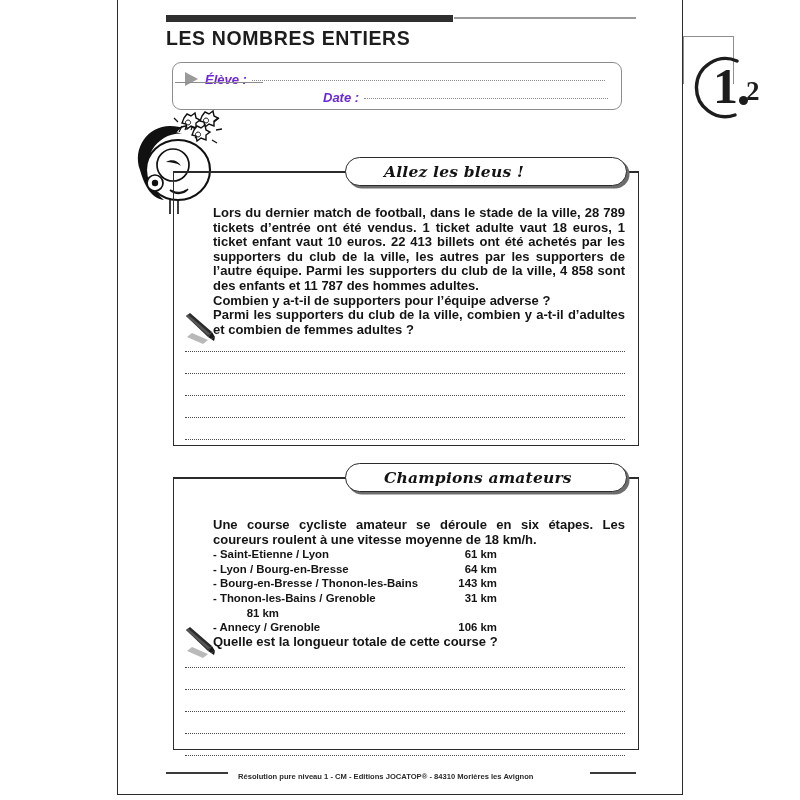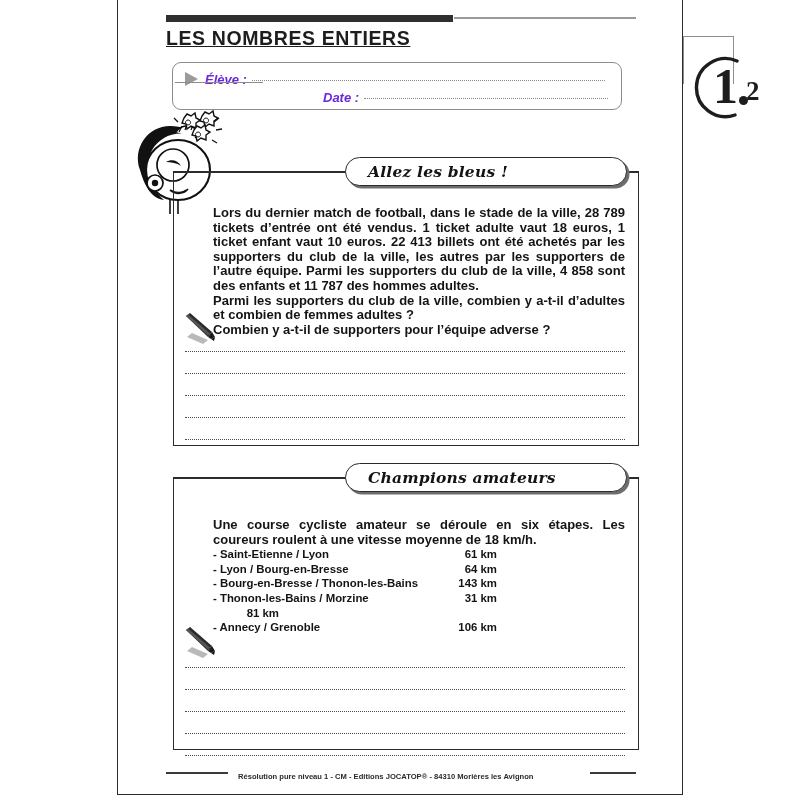--- a/index.html
+++ b/index.html
@@ -49,21 +49,20 @@
     flex: 1;
     background: #9a9a9a;
     margin-left: 1px;
   }
   .worksheet-title {
     font-size: 19.5px;
     font-weight: bold;
     letter-spacing: 0.6px;
     margin-top: 5px;
     color: #1d1d1d;
-    text-decoration: underline;
   }
 
   .id-box {
     position: absolute;
     left: 54px;
     top: 62px;
     width: 450px;
     height: 48px;
     border: 1.3px solid #8c8c8c;
     border-radius: 9px;
@@ -230,20 +229,21 @@
     align-items: center;
   }
   .banner-text {
     font-size: 15.5px;
     font-weight: bold;
     font-style: italic;
     padding-left: 22px;
     color: #131313;
     letter-spacing: 0.2px;
     font-family: "DejaVu Serif", serif;
+    margin-left: 16px;
   }
   .ex-body {
     position: absolute;
     left: 40px;
     right: 14px;
     top: 34px;
   }
   .ex-text {
     font-size: 13px;
     font-weight: bold;
@@ -390,22 +390,22 @@
     <div class="banner-wrap">
       <div class="banner-line-left"></div>
       <div class="banner-line-right"></div>
       <div class="banner">
         <span class="banner-text">Allez les bleus !</span>
       </div>
     </div>
 
     <div class="ex-body">
       <div class="ex-text">Lors du dernier match de football, dans le stade de la ville, 28 789 tickets d’entrée ont été vendus. 1 ticket adulte vaut 18 euros, 1 ticket enfant vaut 10 euros. 22 413 billets ont été achetés par les supporters du club de la ville, les autres par les supporters de l’autre équipe. Parmi les supporters du club de la ville, 4 858 sont des enfants et 11 787 des hommes adultes.</div>
+      <div class="ex-text ex-text-left">Combien y a-t-il de supporters pour l’équipe adverse ?</div>
       <div class="ex-text">Parmi les supporters du club de la ville, combien y a-t-il d’adultes et combien de femmes adultes ?</div>
-      <div class="ex-text ex-text-left">Combien y a-t-il de supporters pour l’équipe adverse ?</div>
     </div>
 
     <svg class="pencil" style="left:8px; top:140px;" viewBox="0 0 40 36">
       <path d="M6 25 L22 32 L27 28 L11 21 Z" fill="#b9b9b9"></path>
       <path d="M5 4 L9 1 L31 20 L27 25 Z" fill="#2a2a2a"></path>
       <path d="M5 4 L7 2.5 L29 21.5 L27 23.5 Z" fill="#555"></path>
       <path d="M27 25 L31 20 L34 25 L30 27 Z" fill="#1a1a1a"></path>
       <path d="M30 27 L34 25 L33 29 Z" fill="#111"></path>
     </svg>
 
@@ -438,31 +438,32 @@
         </div>
         <div class="route-row">
           <span class="route-name">- Lyon / Bourg-en-Bresse</span>
           <span class="route-dist">64 km</span>
         </div>
         <div class="route-row">
           <span class="route-name">- Bourg-en-Bresse / Thonon-les-Bains</span>
           <span class="route-dist">143 km</span>
         </div>
         <div class="route-row">
-          <span class="route-name">- Thonon-les-Bains / Morzine</span>
+          <span class="route-name">- Thonon-les-Bains / Grenoble</span>
           <span class="route-dist">31 km</span>
         </div>
         <div class="route-row">
           <span class="route-dist">81 km</span>
         </div>
         <div class="route-row">
           <span class="route-name">- Annecy / Grenoble</span>
           <span class="route-dist">106 km</span>
         </div>
       </div>
+      <div class="ex-text ex-text-left">Quelle est la longueur totale de cette course ?</div>
     </div>
 
     <svg class="pencil" style="left:8px; top:148px;" viewBox="0 0 40 36">
       <path d="M6 25 L22 32 L27 28 L11 21 Z" fill="#b9b9b9"></path>
       <path d="M5 4 L9 1 L31 20 L27 25 Z" fill="#2a2a2a"></path>
       <path d="M5 4 L7 2.5 L29 21.5 L27 23.5 Z" fill="#555"></path>
       <path d="M27 25 L31 20 L34 25 L30 27 Z" fill="#1a1a1a"></path>
       <path d="M30 27 L34 25 L33 29 Z" fill="#111"></path>
     </svg>
 

